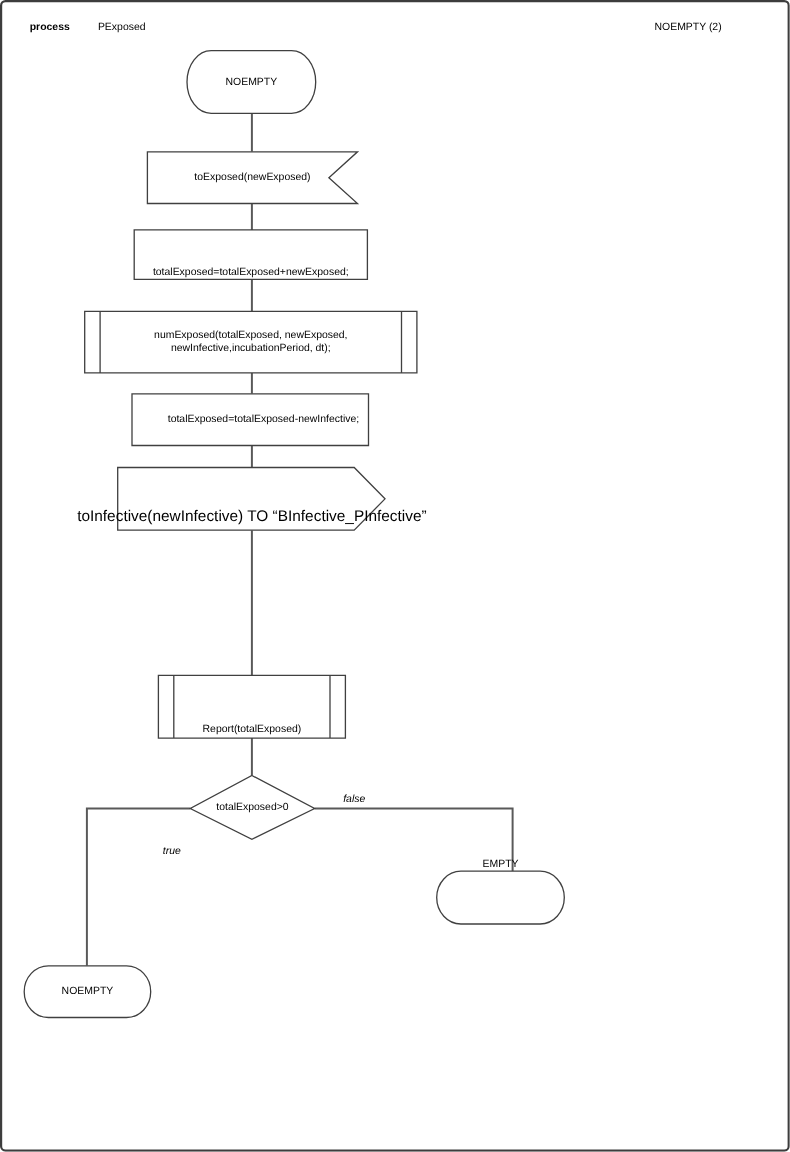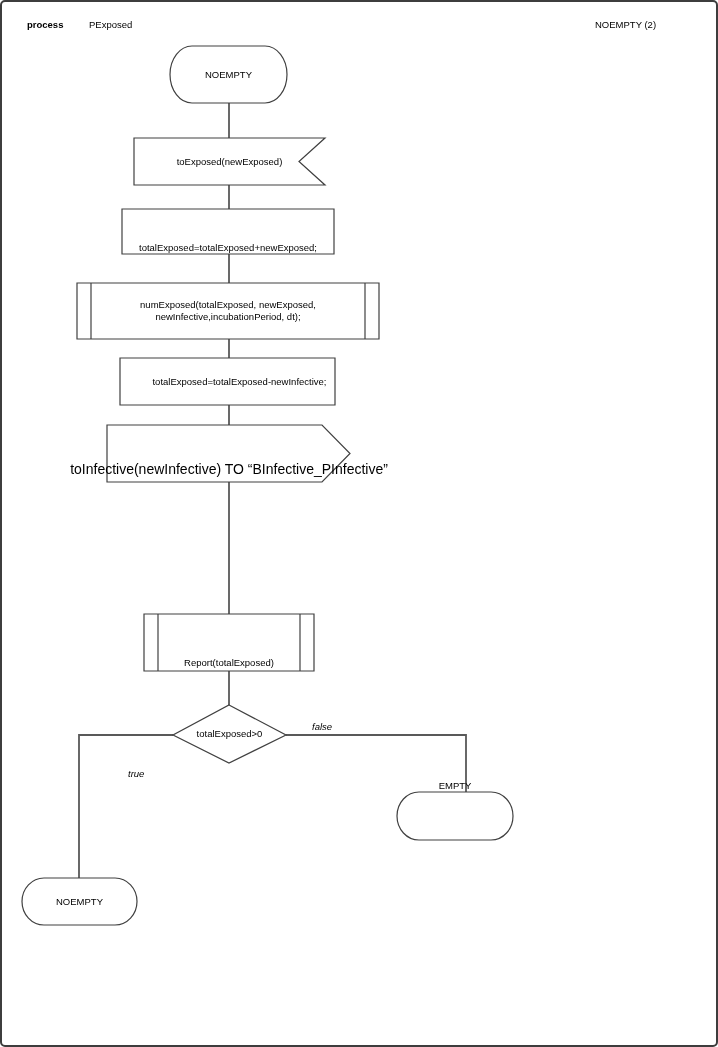--- a/index.html
+++ b/index.html
@@ -89,16 +89,16 @@
   <div class="lbl" style="left:105px;top:438px;width:244px;height:57px;font-size:14px;">toInfective(newInfective) TO “BInfective_PInfective”</div>
 
   <div class="lbl" style="left:142px;top:612px;width:170px;height:57px;margin-top:20px;">Report(totalExposed)</div>
 
   <div class="lbl" style="left:171px;top:703px;width:113px;height:58px;">totalExposed&gt;0</div>
 
   <div class="lbl" style="left:395px;top:760px;width:116px;height:48px;">EMPTY</div>
 
   <div class="lbl" style="left:20px;top:876px;width:115px;height:47px;">NOEMPTY</div>
 
-  <div class="edge-lbl" style="left:78px;top:766px;padding-left:48px;">true</div>
+  <div class="edge-lbl" style="left:98px;top:766px;padding-left:48px;">true</div>
   <div class="edge-lbl" style="left:310px;top:719px;">false</div>
 
 </div>
 
 </body></html>

